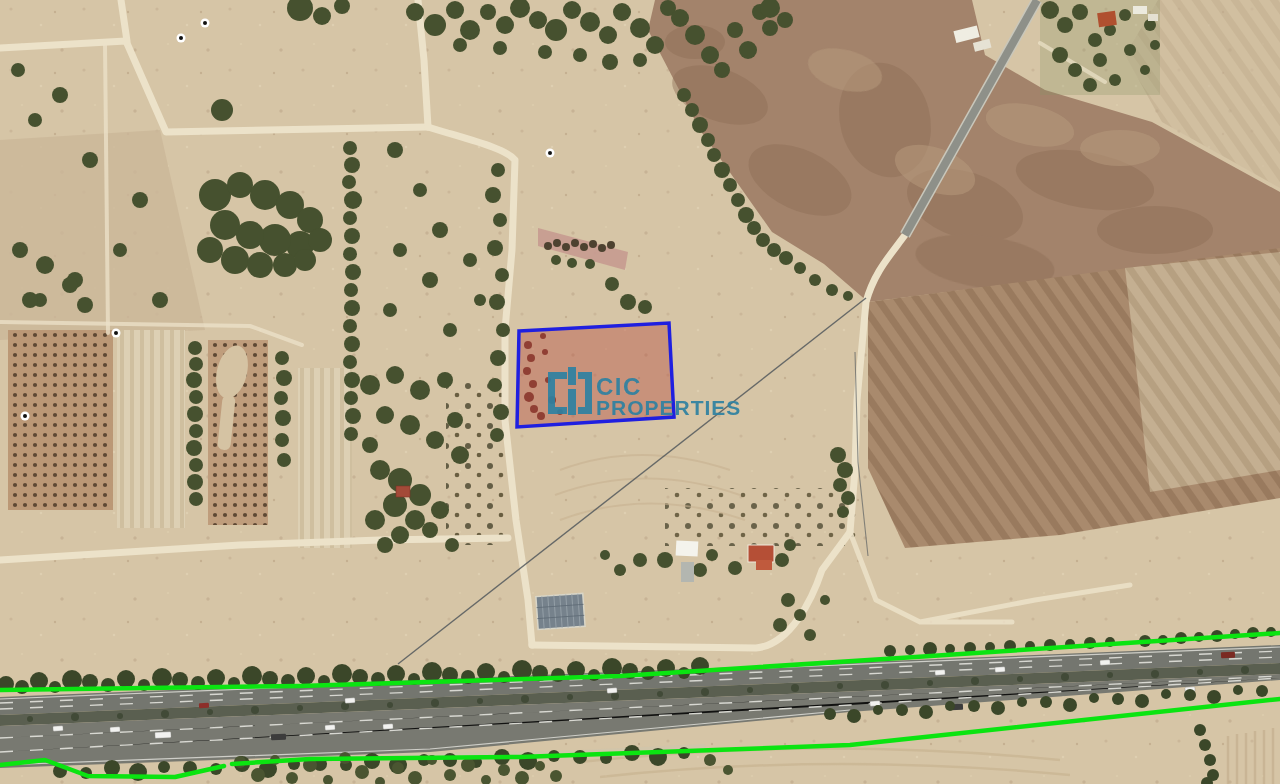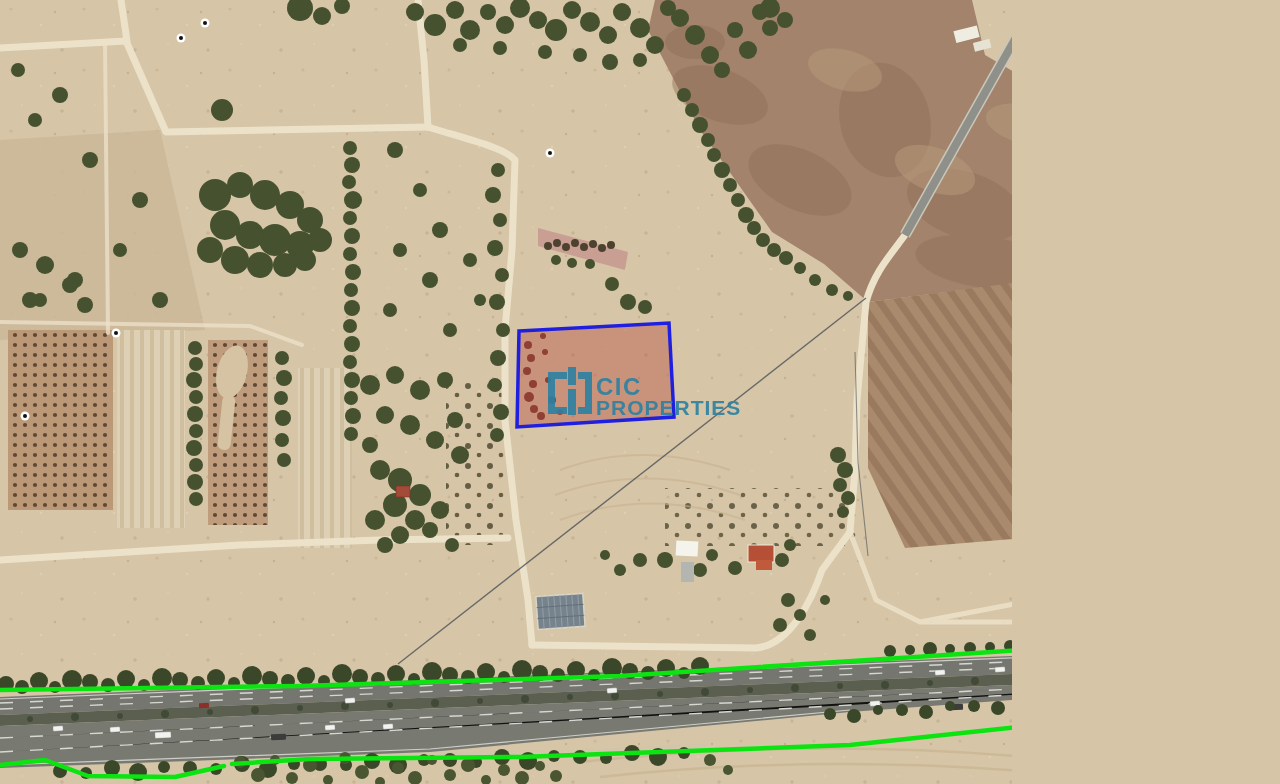--- a/index.html
+++ b/index.html
@@ -1,16 +1,16 @@
 <!DOCTYPE html>
 <html><head>
 <meta charset="utf-8">
 <style>
   html,body{margin:0;padding:0;background:#d6c5a6;}
-  .stage{position:relative;width:1012px;height:784px;overflow:hidden;font-family:"Liberation Sans",sans-serif;}
+  .stage{position:relative;width:1280px;height:784px;overflow:hidden;font-family:"Liberation Sans",sans-serif;}
   svg{display:block}
   .wm-line1{font:bold 24px "Liberation Sans",sans-serif;letter-spacing:1.5px;}
   .wm-line2{font:bold 21px "Liberation Sans",sans-serif;letter-spacing:1px;}
 </style>
 </head>
 <body>
 
 <div class="stage">
 <svg width="1280" height="784" viewBox="0 0 1280 784">
   <defs>

